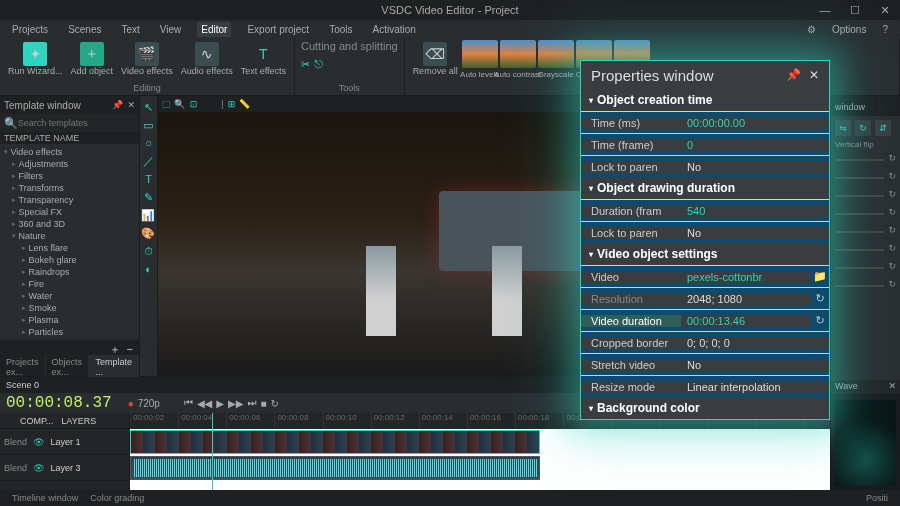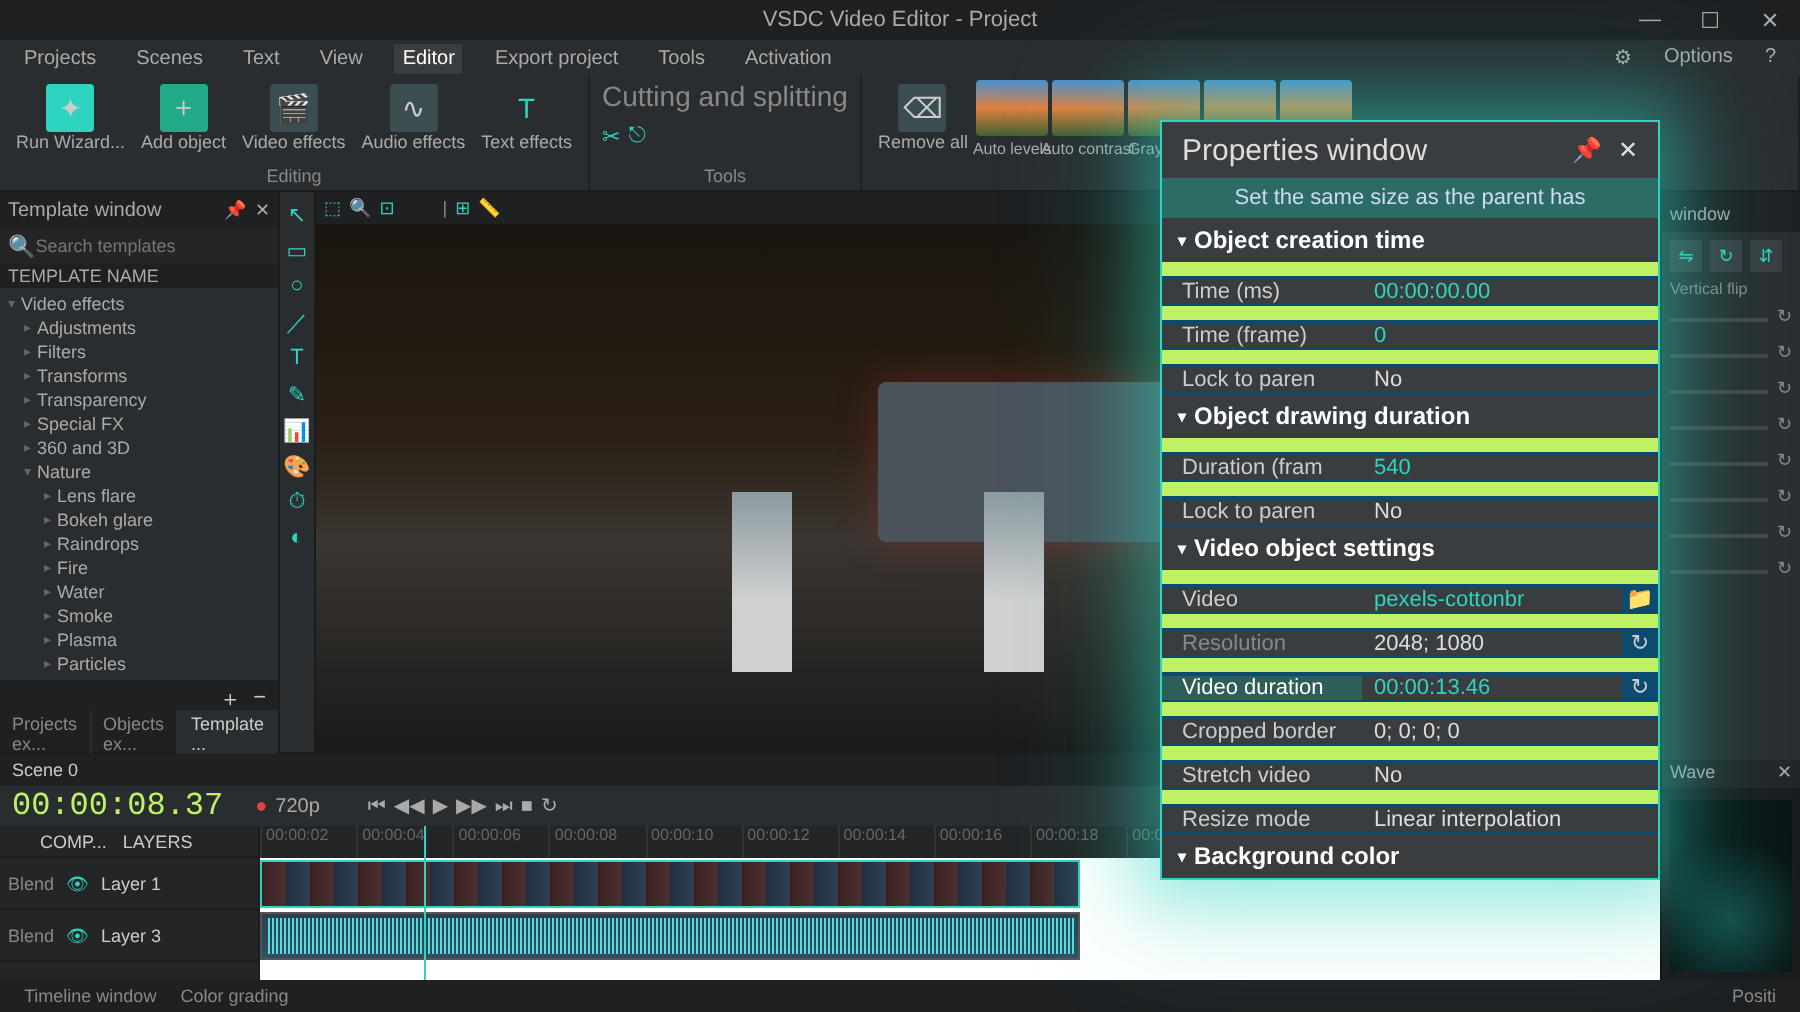--- a/index.html
+++ b/index.html
@@ -67,21 +67,21 @@
 .clip .wave{position:absolute;inset:2px;background:repeating-linear-gradient(90deg,transparent 0,transparent 1px,#5dd 1px,#5dd 2px)}
 .playhead{position:absolute;top:0;bottom:0;left:82px;width:1px;background:#2dd4bf}
 .status{height:16px;background:#1e2022;display:flex;align-items:center;padding:0 6px;font-size:9px;color:#888}
 .status span{padding:0 6px}
 .properties{position:absolute;top:60px;right:70px;width:250px;background:#0c4a6e;box-shadow:0 0 30px 10px rgba(45,212,191,0.4),0 0 60px 20px rgba(45,212,191,0.2);border:1px solid #2dd4bf}
 .prop-title{height:28px;background:#3a3d40;display:flex;align-items:center;padding:0 10px;font-size:15px;color:#ddd}
 .prop-title .icons{margin-left:auto;display:flex;gap:8px;font-size:12px}
 .prop-hint{background:#2d6b66;color:#cde;font-size:11px;padding:4px 10px;text-align:center}
 .prop-section{background:#3a3d40;color:#fff;font-size:12px;font-weight:600;padding:4px 8px;display:flex;align-items:center;gap:4px}
 .prop-section .arrow{font-size:8px}
-.prop-row{display:flex;height:22px;align-items:center;border-top:7px solid #bef264}
+.prop-row{display:flex;height:22px;align-items:center;border-top:1px solid #bef264}
 .prop-row .k{width:100px;padding-left:10px;font-size:11px;color:#ccc;background:#3a3d40}
 .prop-row .v{flex:1;padding-left:6px;font-size:11px;color:#2dd4bf;background:#3a3d40}
 .prop-row .v.w{color:#ddd}
 .prop-row.hl .k{background:#2e5e58;color:#fff}
 .prop-row.dim .k{color:#888}
 .prop-row .reset{width:18px;color:#ccc;font-size:11px;text-align:center}
 .right-panel{position:absolute;top:100px;right:0;width:70px;height:300px;background:#2a2d30;border-left:1px solid #1a1c1e}
 .right-panel .hdr{height:16px;background:#1e2022;font-size:9px;padding:2px 4px;color:#aaa}
 .right-panel .btns{display:flex;gap:4px;padding:4px;flex-wrap:wrap}
 .right-panel .btns span{width:16px;height:16px;background:#3a3d40;font-size:9px;display:flex;align-items:center;justify-content:center;color:#2dd4bf}
@@ -142,21 +142,21 @@
         </div>
       <div class="ribbon-btn">
           <div class="ico" style="color:#2dd4bf;background:transparent">T</div>
           <div class="lbl">Text effects</div>
         </div>
     </div>
     <div class="ribbon-group-label">Editing</div>
   </div>
   <div class="ribbon-group">
     <div class="ribbon-btns">
-        <span style="font-size:14px;color:#888">Cutting and splitting</span>
+        <span style="font-size:11px;color:#888">Cutting and splitting</span>
       </div>
     <div style="display:flex;gap:4px;margin-top:6px">
         <span style="color:#2dd4bf">✂</span>
         <span style="color:#2dd4bf">⎋</span>
       </div>
     <div class="ribbon-group-label">Tools</div>
   </div>
   <div class="ribbon-group" style="flex:1">
     <div class="style-thumbs">
       <div class="ribbon-btn">
@@ -349,21 +349,20 @@
 </div>
 
 <div class="properties">
   <div class="prop-title">
     <span>Properties window</span>
     <div class="icons">
         <span>📌</span>
         <span>✕</span>
       </div>
   </div>
-  <div class="prop-hint">Set the same size as the parent has</div>
   <div id="props">
       <div class="prop-section"><span class="arrow">▾</span> Object creation time</div>
       <div class="prop-row">
         <div class="k">Time (ms)</div>
         <div class="v">00:00:00.00</div>
       </div>
       <div class="prop-row">
         <div class="k">Time (frame)</div>
         <div class="v">0</div>
       </div>

